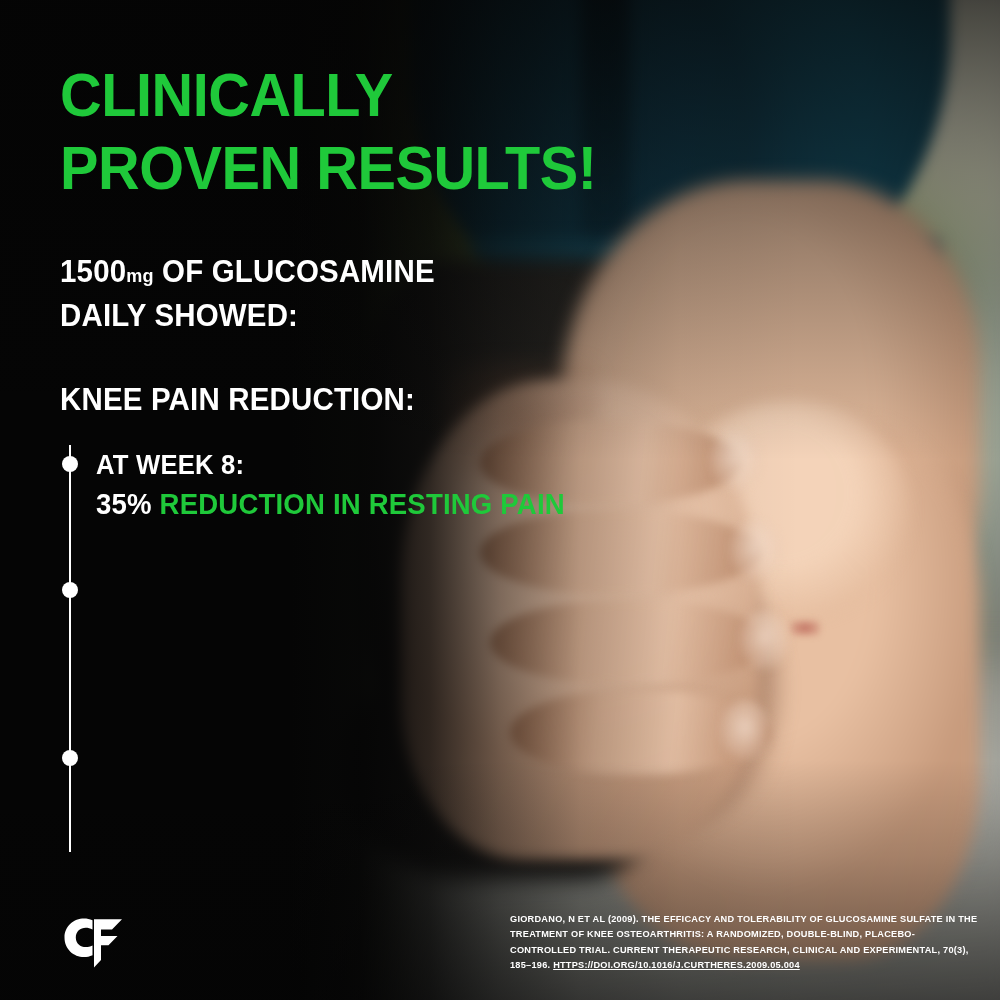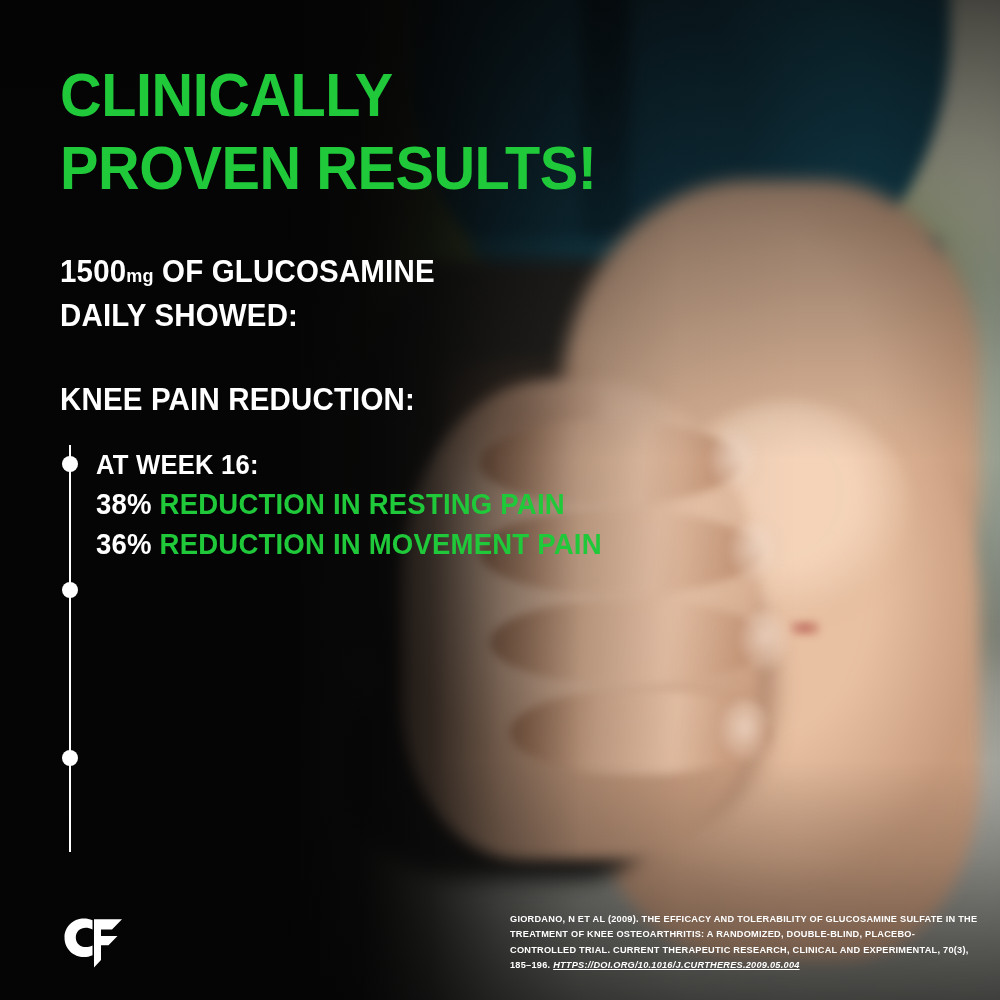--- a/index.html
+++ b/index.html
@@ -273,21 +273,21 @@
   .citation {
     position:absolute; right:22px; top:912px; width:468px;
     color:#ffffff;
     font-size:9.2px;
     font-weight:bold;
     line-height:1.68;
     letter-spacing:0.25px;
     text-transform:uppercase;
     text-align:left;
   }
-  .citation .link { text-decoration:underline;font-style:italic; }
+  .citation .link { text-decoration:underline; }
 </style>
 </head>
 <body>
 
 <div id="poster">
 
   <div class="photo">
     <div class="bg-foliage"></div>
     <div class="bg-bench"></div>
     <div class="shirt"></div>
@@ -329,33 +329,29 @@
     <div class="section-label">KNEE PAIN REDUCTION:</div>
 
     <div class="timeline">
       <div class="dot" style="top:11px"></div>
       <div class="dot" style="top:137px"></div>
       <div class="dot" style="top:305px"></div>
     </div>
 
     <div class="results">
 
-
-
       <div class="week-block">
-        <div class="week-title">AT WEEK 16:</div>
+        <div class="week-title">AT WEEK 8:</div>
         <div class="stat-row">
-          <span class="stat-pct">38%</span>
+          <span class="stat-pct">35%</span>
           <span class="stat-txt">REDUCTION IN RESTING PAIN</span>
         </div>
-        <div class="stat-row">
-          <span class="stat-pct">36%</span>
-          <span class="stat-txt">REDUCTION IN MOVEMENT PAIN</span>
-        </div>
       </div>
+
+
 
     </div>
 
     <div class="logo">
       <svg viewBox="0 0 78 54" width="78" height="54">
         <path d="M30.5 4.2 C17.5 -1.2 2.5 6.8 2.5 21.5 C2.5 36.5 17.5 45.0 30.5 39.2 L30.5 29.4 C22.5 33.6 13.8 29.8 13.8 21.5 C13.8 13.2 22.5 9.2 30.5 13.6 Z" fill="#ffffff"></path>
         <path d="M28.2 3.2 L60.0 3.2 L50.0 13.6 L39.0 13.6 L39.0 20.0 L55.5 20.0 L46.5 29.2 L39.0 29.2 L39.0 44.0 L32.0 51.5 L32.0 3.2 Z" fill="#ffffff"></path>
       </svg>
     </div>
 

